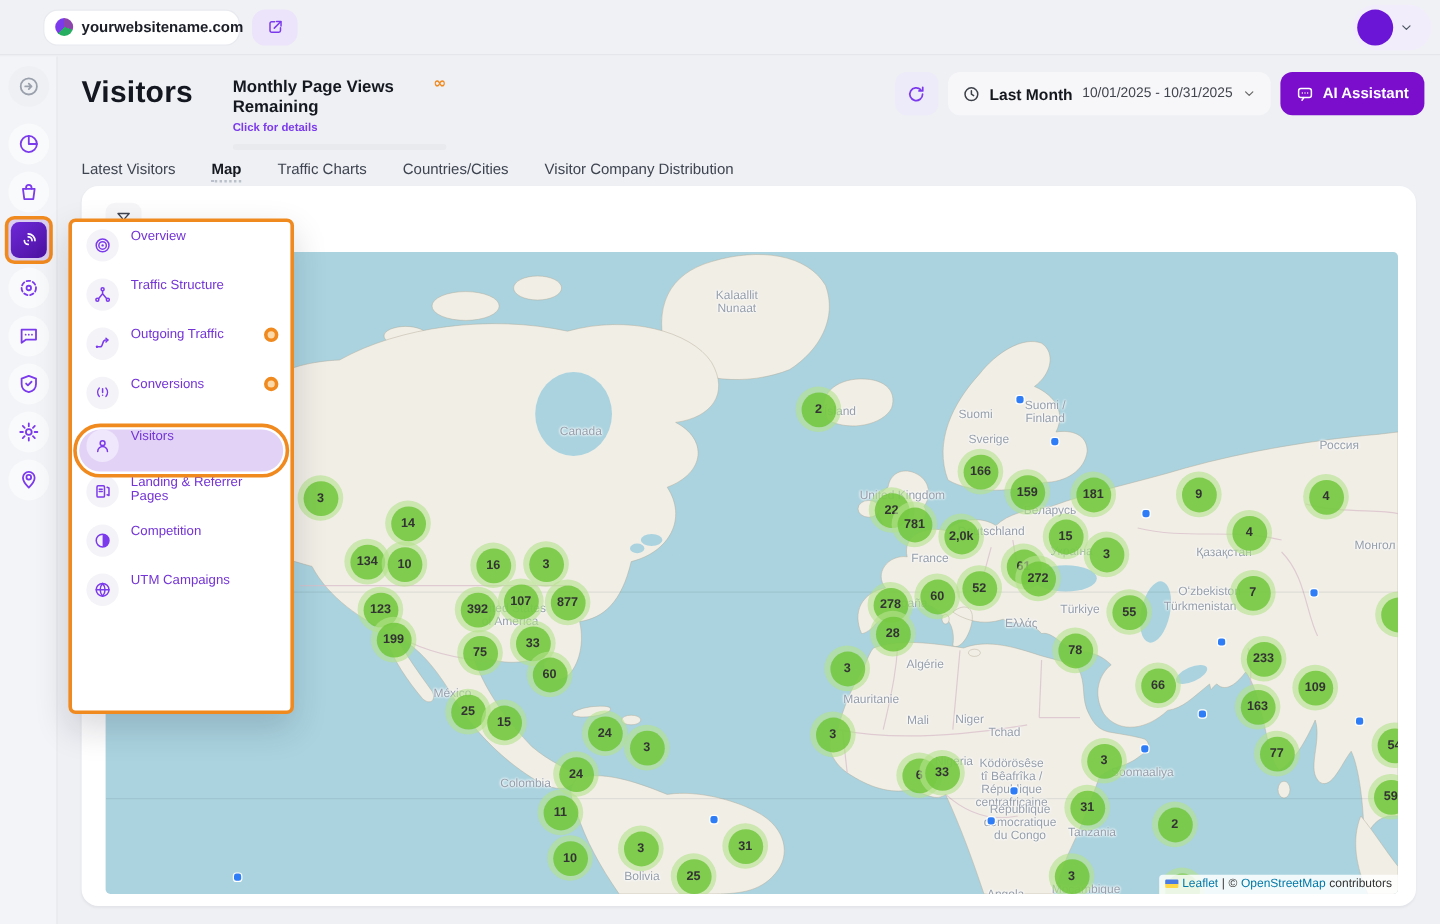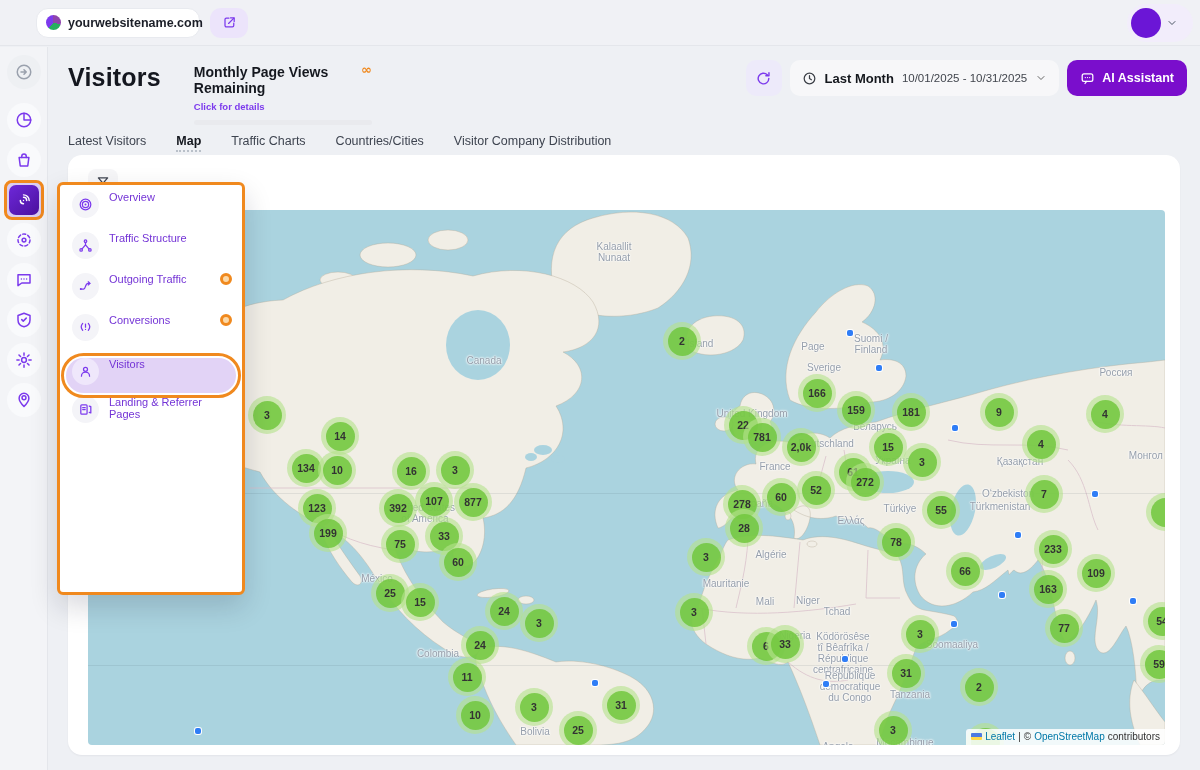--- a/index.html
+++ b/index.html
@@ -350,21 +350,21 @@
           <div class="maplabel" style="left: 435px; top: 521px;">
             <span style="display: block; padding-left: 24px;">Bolivia</span>
           </div>
           <div class="maplabel" style="left: 350px; top: 443px;">
             <span style="display: block;">Colombia</span>
           </div>
           <div class="maplabel" style="left: 612px; top: 133px;">
             <span style="display: block;">Ísland</span>
           </div>
           <div class="maplabel" style="left: 725px; top: 136px;">
-            <span style="display: block;">Page</span>
+            <span style="display: block;">Suomi</span>
           </div>
           <div class="maplabel" style="left: 783px; top: 134px;">
             <span style="display: block;">Suomi /</span>
             <span style="display: block;">Finland</span>
           </div>
           <div class="maplabel" style="left: 736px; top: 157px;">
             <span style="display: block;">Sverige</span>
           </div>
           <div class="maplabel" style="left: 664px; top: 203px;">
             <span style="display: block;">United Kingdom</span>
@@ -715,14 +715,32 @@
       <div class="fly-item">
         <span class="fi-icon">
           <svg viewBox="0 0 24 24" fill="none" stroke="currentColor" stroke-width="2" stroke-linecap="round" stroke-linejoin="round">
             <rect x="4.5" y="4.5" width="10" height="15" rx="1.5"></rect>
             <path d="M18 6.5l2.5 1v10l-2.5-1"></path>
             <path d="M7.5 9h4M7.5 12h4"></path>
           </svg>
         </span>
         <span class="fi-label">Landing &amp; Referrer Pages</span>
       </div>
+      <div class="fly-item">
+        <span class="fi-icon">
+          <svg viewBox="0 0 24 24" fill="none" stroke="currentColor" stroke-width="2" stroke-linecap="round" stroke-linejoin="round">
+            <circle cx="12" cy="12" r="8.5"></circle>
+            <path d="M12 3.5a8.5 8.5 0 0 1 0 17Z" fill="currentColor" stroke="none"></path>
+          </svg>
+        </span>
+        <span class="fi-label">Competition</span>
+      </div>
+      <div class="fly-item">
+        <span class="fi-icon">
+          <svg viewBox="0 0 24 24" fill="none" stroke="currentColor" stroke-width="2" stroke-linecap="round" stroke-linejoin="round">
+            <circle cx="12" cy="12" r="8.5"></circle>
+            <path d="M12 3.5a12.8 12.8 0 0 0 0 17M12 3.5a12.8 12.8 0 0 1 0 17M3.5 12h17"></path>
+          </svg>
+        </span>
+        <span class="fi-label">UTM Campaigns</span>
+      </div>
     </div>
 </aside>
 
 </body></html>

